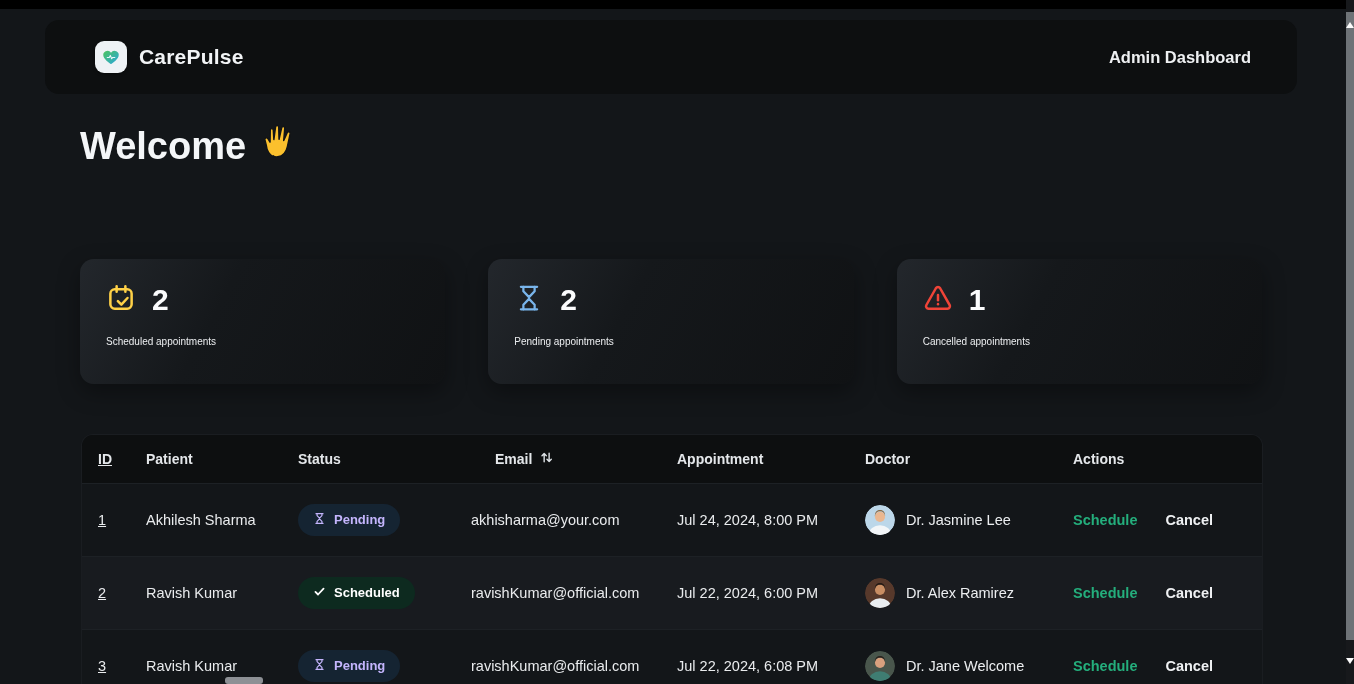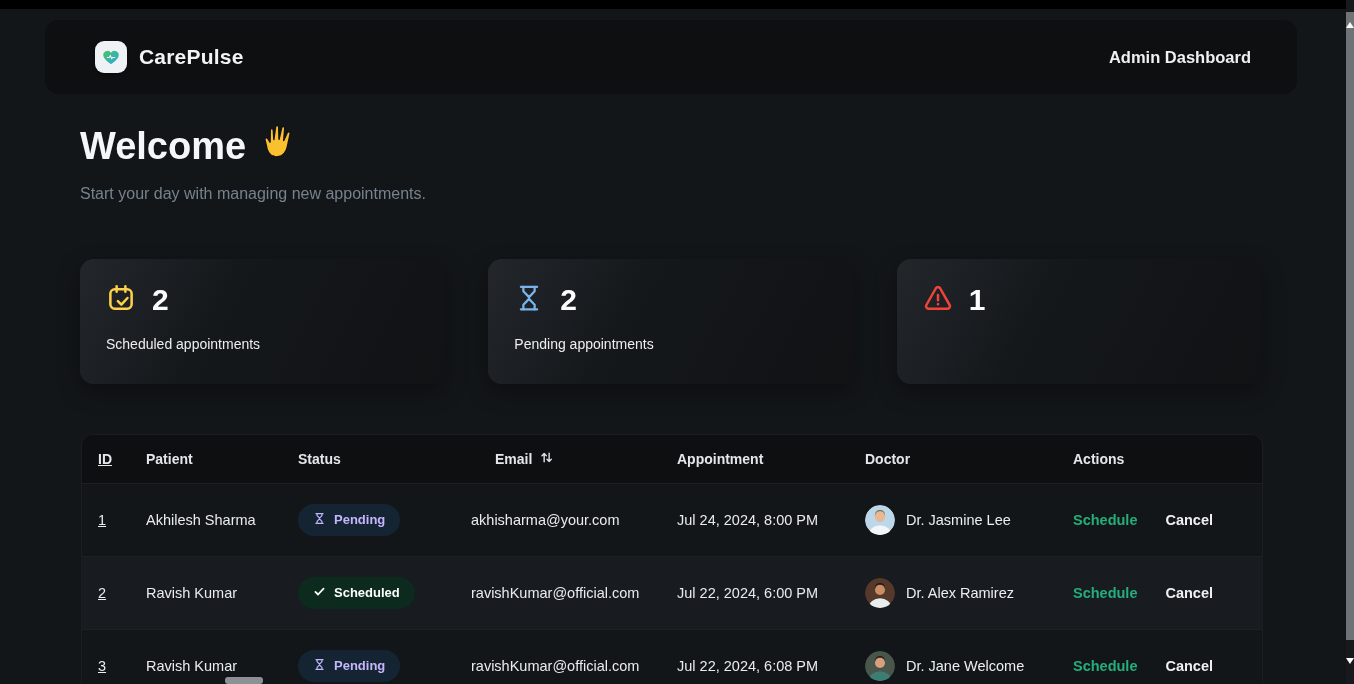--- a/index.html
+++ b/index.html
@@ -36,21 +36,21 @@
   
   .stats { position:absolute; left:80px; top:259px; width:1182px; display:flex; gap:43px; }
   .stat-card {
     flex:1; height:125px; border-radius:14px;
     background:linear-gradient(118deg,#23272c 0%,#15181b 38%,#101214 100%);
     box-shadow:0 8px 22px rgba(0,0,0,.35);
     padding:24px 26px 0 26px;
   }
   .stat-top { display:flex; align-items:center; gap:16px; }
   .stat-count { font-size:30px; font-weight:700; color:#fbfcfd; }
-  .stat-label { margin-top:19px; font-size:14px; color:#eceef0; }
+  .stat-label { margin-top:19px; font-size:10px; color:#eceef0; }
 
   
   .table-wrap {
     position:absolute; left:81px; top:434px; width:1182px;
     border-radius:12px 12px 0 0; overflow:hidden;
     border:1px solid #1a1d21; border-bottom:none;
   }
   table { width:100%; border-collapse:collapse; table-layout:fixed; }
   thead tr { background:#0d0f10; height:48px; }
   th { text-align:left; font-size:14px; font-weight:600; color:#e4e7ea; padding:0; }
@@ -122,21 +122,20 @@
 
 <div class="welcome">
   <div class="welcome-title">
     <span>Welcome</span>
     <span>
       <svg width="36" height="36" viewBox="0 0 34 34">
         <path d="M10.5 31c-3.5-2-6-6-6.5-11l-1.3-5.2c-.4-1.6 2-2.6 2.9-1.1l2 3.4.2-11.3c0-1.9 2.8-1.9 2.9 0l.5 8.9 1.6-12c.3-1.9 3-1.7 3 .2l.3 11.6 2.5-11c.4-1.8 3.1-1.4 2.9.5l-1 11.6 3.3-7.4c.8-1.7 3.3-.8 2.8 1l-2.6 12.1c-1.2 5.6-4.3 9-9.1 9.7-2 .3-3.4 0-4.4-1z" fill="#FBC02D" stroke="#121416" stroke-width="1.4" stroke-linejoin="round"></path>
       </svg>
     </span>
   </div>
-  <div class="welcome-sub">Start your day with managing new appointments.</div>
 </div>
 
 <div class="stats">
 
   <div class="stat-card">
     <div class="stat-top">
       <span>
         <svg width="30" height="30" viewBox="0 0 24 24" fill="none" stroke="#FFD147" stroke-width="2" stroke-linecap="round" stroke-linejoin="round">
           <rect x="3.5" y="5" width="17" height="15.5" rx="3.5"></rect>
           <path d="M8.5 2.5V7M15.5 2.5V7"></path>
@@ -166,20 +165,21 @@
     <div class="stat-top">
       <span>
         <svg width="30" height="30" viewBox="0 0 24 24" fill="none" stroke="#F04438" stroke-width="2" stroke-linecap="round" stroke-linejoin="round">
           <path d="M10.3 4.2L2.7 17.6a2 2 0 0 0 1.7 3h15.2a2 2 0 0 0 1.7-3L13.7 4.2a2 2 0 0 0-3.4 0z"></path>
           <path d="M12 9.5v4.2"></path>
           <path d="M12 16.8v.2"></path>
         </svg>
       </span>
       <span class="stat-count">1</span>
     </div>
+    <div class="stat-label">Cancelled appointments</div>
   </div>
 
 </div>
 
 <div class="table-wrap">
   <table>
     <colgroup>
       <col style="width:64px">
         <col style="width:152px">
         <col style="width:173px">

